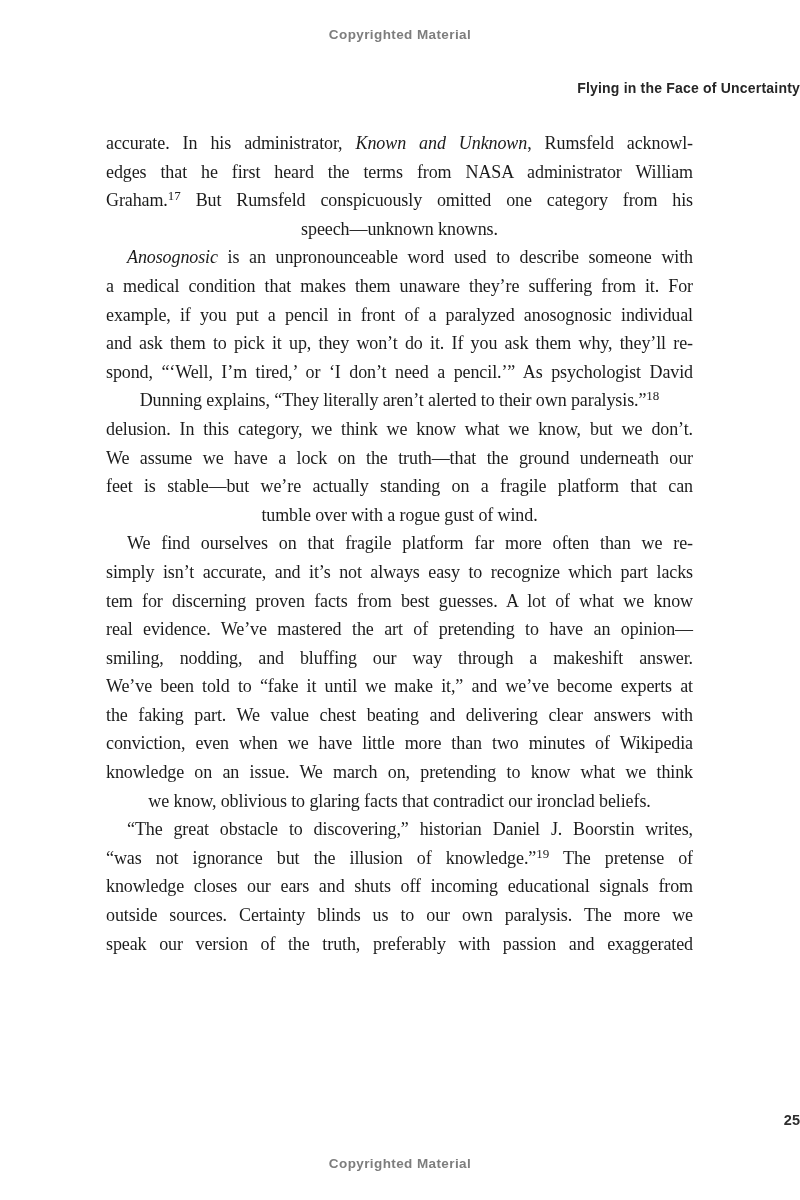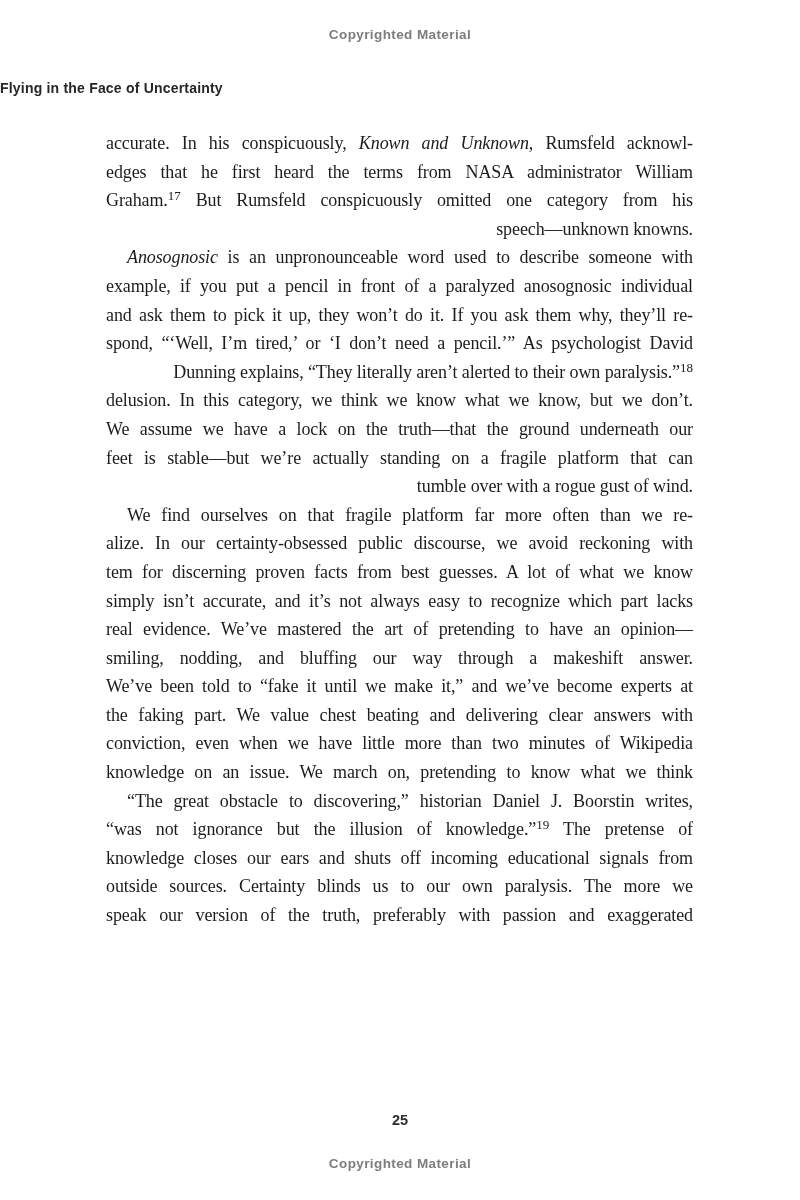--- a/index.html
+++ b/index.html
@@ -23,104 +23,105 @@
     letter-spacing: 0.4px;
     color: #7d7d7d;
   }
   .notice.top { top: 27px; }
   .notice.bottom { top: 1156px; }
   .running-header {
     position: absolute;
     top: 80px;
     left: 0;
     width: 100%;
-    text-align: left;
+    text-align: right;
     font-family: "Liberation Sans", sans-serif;
     font-weight: bold;
     font-size: 14px;
     letter-spacing: 0.2px;
     color: #262626;
   }
   .body-text {
     position: absolute;
     left: 106px;
     top: 129px;
     width: 587px;
     font-size: 18px;
     color: #1c1c1c;
     letter-spacing: -0.1px;
   }
   .line {
     height: 28.6px;
     line-height: 28.6px;
-    text-align: right;
+    text-align: center;
   }
   .line.j {
     text-align: justify;
     text-align-last: justify;
   }
   .line.ind { text-indent: 21px; }
   .it { font-style: italic; margin-top: 20px; }
   .sup {
     font-size: 13px;
     line-height: 0;
     vertical-align: 6px;
     letter-spacing: 0;
   }
   .page-number {
     position: absolute;
     top: 1112px;
     left: 0;
     width: 100%;
-    text-align: center;
+    text-align: right;
     font-family: "Liberation Sans", sans-serif;
     font-weight: bold;
     font-size: 14.5px;
     color: #2e2e2e;
   }
 </style>
 </head>
 <body>
 
 <div class="page">
   <div class="notice top">Copyrighted Material</div>
 
   <div class="running-header">Flying in the Face of Uncertainty</div>
 
   <div class="body-text">
       <div>
-        <div class="line j"><span>accurate. In his conspicuously, </span><span class="it">Known and Unknown</span><span>, Rumsfeld acknowl-</span></div>
+        <div class="line j"><span>accurate. In his administrator, </span><span class="it">Known and Unknown</span><span>, Rumsfeld acknowl-</span></div>
         <div class="line j"><span>edges that he first heard the terms from NASA administrator William</span></div>
         <div class="line j"><span>Graham.</span><span class="sup">17</span><span> But Rumsfeld conspicuously omitted one category from his</span></div>
         <div class="line"><span>speech—unknown knowns.</span></div>
       </div>
       <div>
         <div class="line j ind"><span class="it">Anosognosic</span><span> is an unpronounceable word used to describe someone with</span></div>
+        <div class="line j"><span>a medical condition that makes them unaware they’re suffering from it. For</span></div>
         <div class="line j"><span>example, if you put a pencil in front of a paralyzed anosognosic individual</span></div>
         <div class="line j"><span>and ask them to pick it up, they won’t do it. If you ask them why, they’ll re-</span></div>
         <div class="line j"><span>spond, “‘Well, I’m tired,’ or ‘I don’t need a pencil.’” As psychologist David</span></div>
         <div class="line"><span>Dunning explains, “They literally aren’t alerted to their own paralysis.”</span><span class="sup">18</span></div>
       </div>
       <div>
         <div class="line j"><span>delusion. In this category, we think we know what we know, but we don’t.</span></div>
         <div class="line j"><span>We assume we have a lock on the truth—that the ground underneath our</span></div>
         <div class="line j"><span>feet is stable—but we’re actually standing on a fragile platform that can</span></div>
         <div class="line"><span>tumble over with a rogue gust of wind.</span></div>
       </div>
       <div>
         <div class="line j ind"><span>We find ourselves on that fragile platform far more often than we re-</span></div>
-        <div class="line j"><span>alize. In our certainty-obsessed public discourse, we avoid reckoning with</span></div>
+        <div class="line j"><span>simply isn’t accurate, and it’s not always easy to recognize which part lacks</span></div>
         <div class="line j"><span>tem for discerning proven facts from best guesses. A lot of what we know</span></div>
-        <div class="line j"><span>simply isn’t accurate, and it’s not always easy to recognize which part lacks</span></div>
         <div class="line j"><span>real evidence. We’ve mastered the art of pretending to have an opinion—</span></div>
         <div class="line j"><span>smiling, nodding, and bluffing our way through a makeshift answer.</span></div>
         <div class="line j"><span>We’ve been told to “fake it until we make it,” and we’ve become experts at</span></div>
         <div class="line j"><span>the faking part. We value chest beating and delivering clear answers with</span></div>
         <div class="line j"><span>conviction, even when we have little more than two minutes of Wikipedia</span></div>
         <div class="line j"><span>knowledge on an issue. We march on, pretending to know what we think</span></div>
+        <div class="line"><span>we know, oblivious to glaring facts that contradict our ironclad beliefs.</span></div>
       </div>
       <div>
         <div class="line j ind"><span>“The great obstacle to discovering,” historian Daniel J. Boorstin writes,</span></div>
         <div class="line j"><span>“was not ignorance but the illusion of knowledge.”</span><span class="sup">19</span><span> The pretense of</span></div>
         <div class="line j"><span>knowledge closes our ears and shuts off incoming educational signals from</span></div>
         <div class="line j"><span>outside sources. Certainty blinds us to our own paralysis. The more we</span></div>
         <div class="line j"><span>speak our version of the truth, preferably with passion and exaggerated</span></div>
       </div>
     </div>
 

